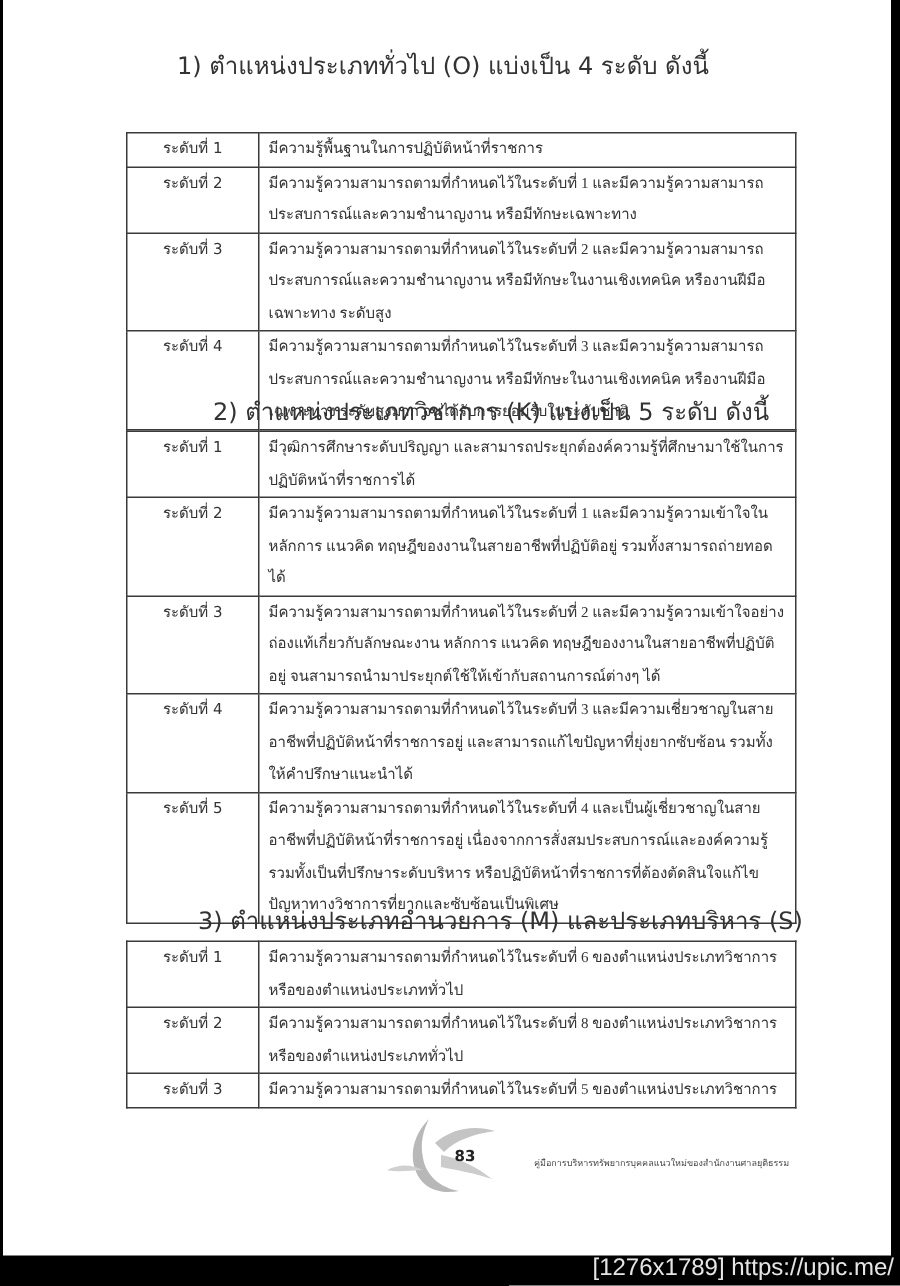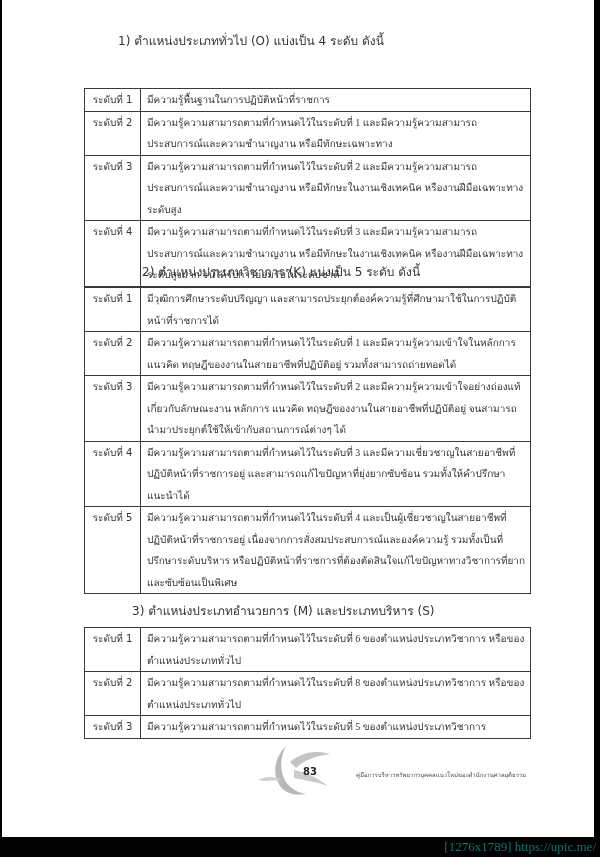--- a/index.html
+++ b/index.html
@@ -7,44 +7,44 @@
     width: 600px; height: 857px; position: relative; overflow: hidden;
     background: #000000;
     font-family: "DejaVu Sans", "Liberation Sans", sans-serif;
     color: #2a2a2a;
   }
   .page {
     position: absolute; left: 2px; top: 0; width: 592px; height: 837px;
     background: #ffffff; overflow: hidden;
   }
   .heading {
-    position: absolute; font-size: 12px; color: #333; white-space: nowrap;
+    position: absolute; font-size: 16px; color: #333; white-space: nowrap;
   }
   table.levels {
     position: absolute; left: 82px; width: 447px;
     border-collapse: collapse; font-size: 10px; color: #333;
   }
   table.levels td {
     border: 1.2px solid #3a3a3a; vertical-align: top; line-height: 21.5px;
     padding: 0 4px;
   }
   table.levels td.lvl {
-    width: 55px; text-align: center; padding: 0 0;
+    width: 55px; text-align: center; padding: 0 16px;
   }
   table.levels td.desc { padding-left: 6px; font-family: Liberation Serif, serif; }
   .footer-logo { position: absolute; left: 254px; top: 740px; width: 80px; height: 56px; }
   .page-num {
     position: absolute; left: 301px; top: 766px; font-size: 10px; font-weight: bold; color: #222;
   }
   .footer-text {
     position: absolute; left: 354px; top: 770px; font-size: 6px; color: #444; white-space: nowrap;
   }
   .watermark {
-    position: absolute; right: 4px; bottom: 2px; font-family: Liberation Serif, serif;
-    font-size: 13px; color: #0f766e; white-space: nowrap;
+    position: absolute; right: 4px; bottom: 2px; font-family: Liberation Sans, sans-serif;
+    font-size: 16px; color: #e5e5e5; white-space: nowrap;
   }
 </style>
 </head>
 <body>
 
 <div class="page">
 
   <div class="heading" style="left:116px; top:31px;">1) ตำแหน่งประเภททั่วไป (O) แบ่งเป็น 4 ระดับ ดังนี้</div>
   <table class="levels" style="top:88px;">
     <tbody>

